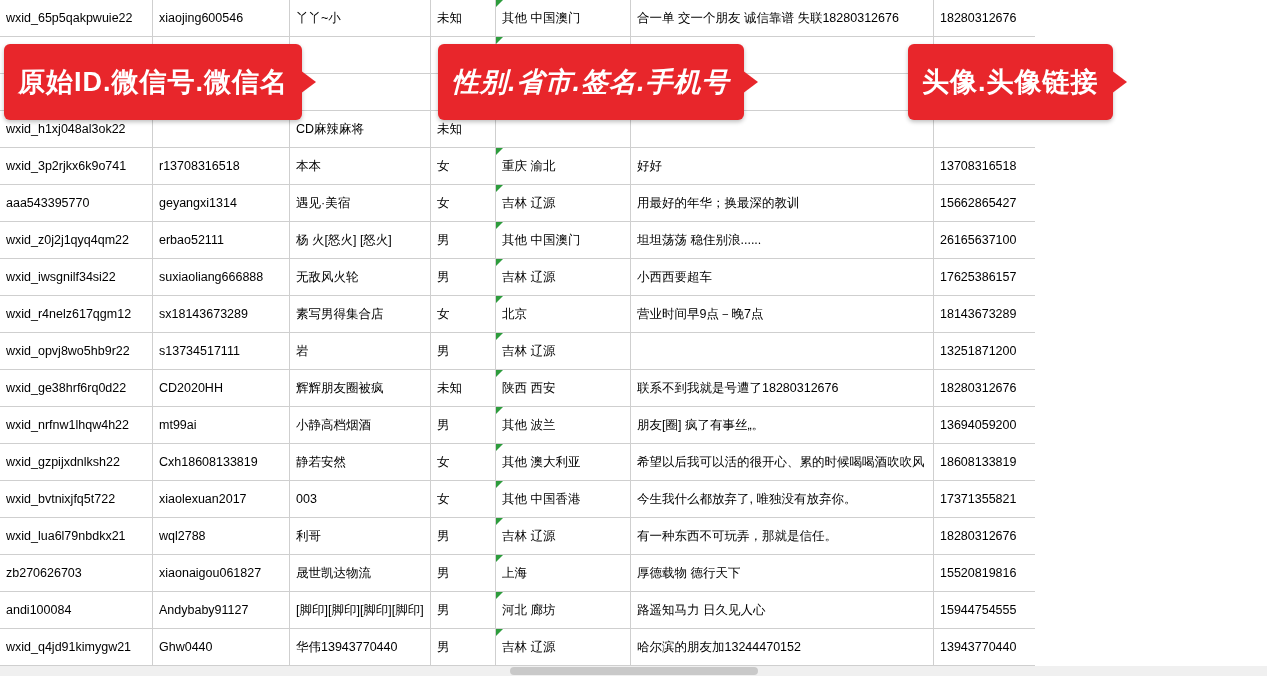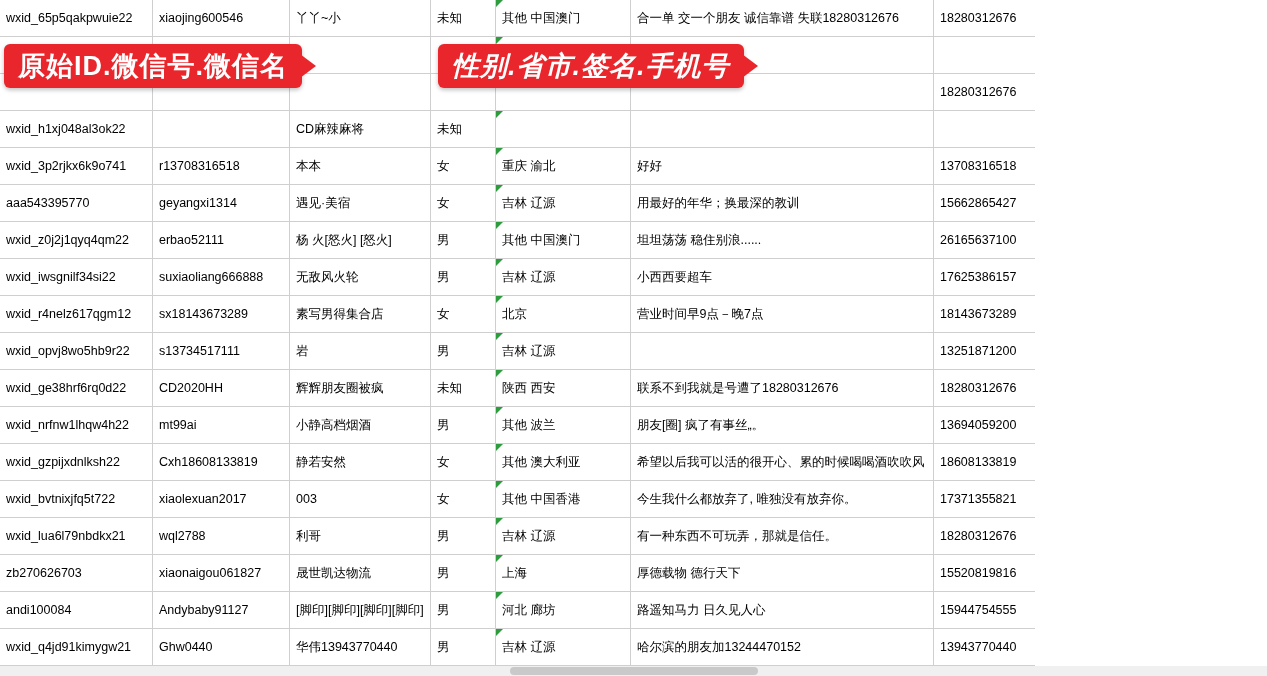--- a/index.html
+++ b/index.html
@@ -88,21 +88,21 @@
     align-items: center;
     justify-content: center;
     background: #e8262b;
     color: #ffffff;
     font-weight: bold;
     font-size: 27px;
     letter-spacing: 1px;
     border-radius: 6px;
     box-shadow: 0 2px 4px rgba(0,0,0,.25);
     white-space: nowrap;
-    padding: 0 14px;
+    padding: 16px 14px;
     height: 44px;
   }
   .banner .tail {
     position: absolute;
     right: -14px;
     top: 50%;
     transform: translateY(-50%);
     width: 0; height: 0;
     border-top: 12px solid transparent;
     border-bottom: 12px solid transparent;
@@ -361,18 +361,22 @@
   </div>
 
   <div class="banner" id="banner1">
     <span>原始ID.微信号.微信名</span>
     <span class="tail"></span>
   </div>
   <div class="banner" id="banner2">
     <span>性别.省市.签名.手机号</span>
     <span class="tail"></span>
   </div>
+  <div class="banner" id="banner3">
+    <span>头像.头像链接</span>
+    <span class="tail"></span>
+  </div>
 
   <div class="hscroll">
     <div class="thumb"></div>
   </div>
 
 </div>
 
 </body></html>

